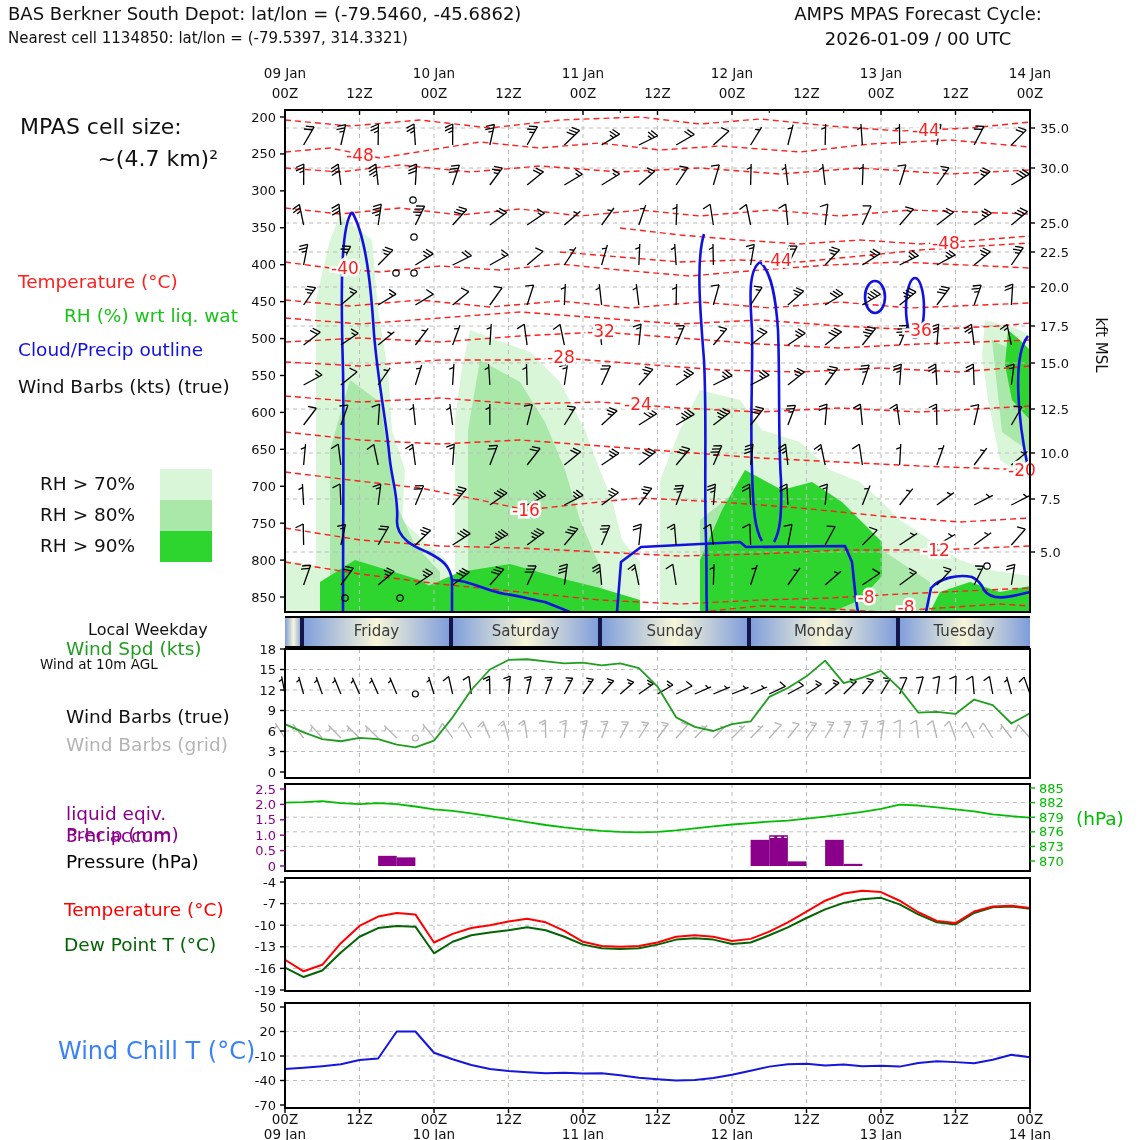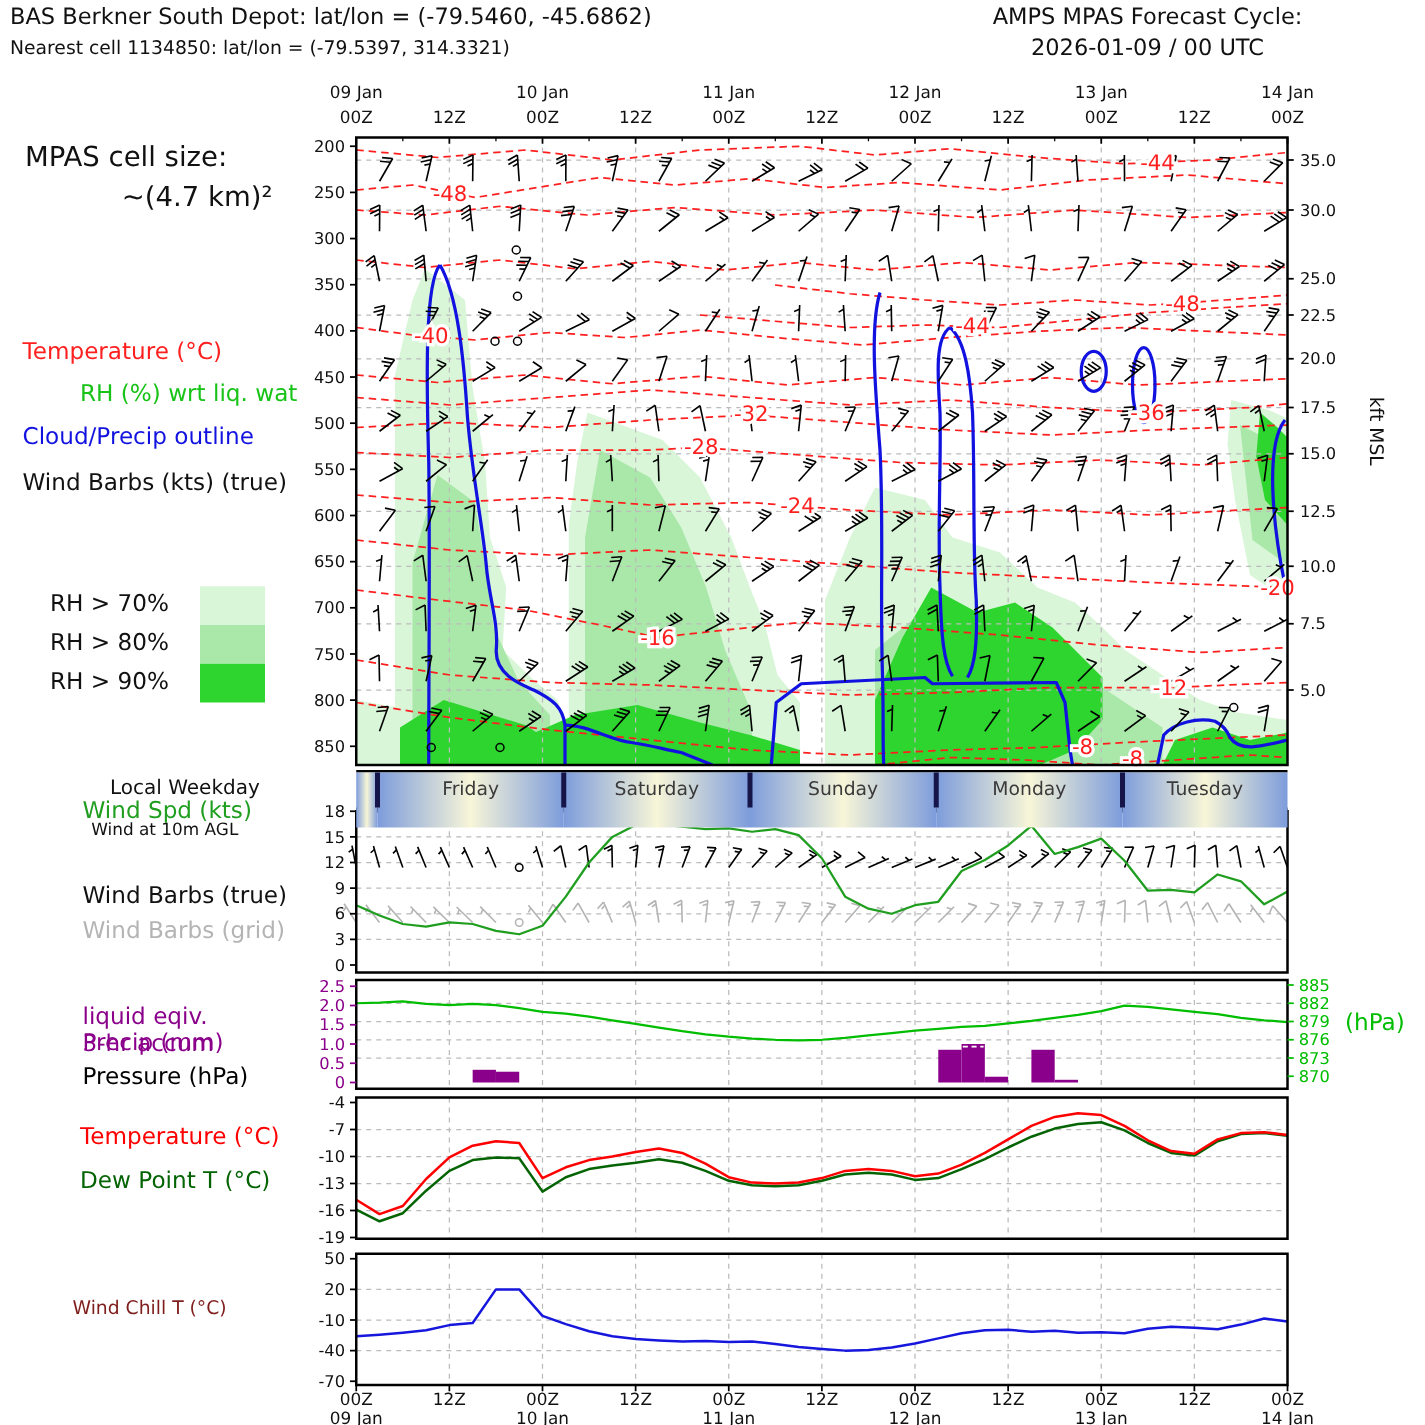--- a/index.html
+++ b/index.html
@@ -5,21 +5,21 @@
   html,body{margin:0;padding:0;background:#fff;width:1140px;height:1140px;overflow:hidden;
     font-family:"DejaVu Sans","Liberation Sans",sans-serif;}
   #page{position:relative;width:1140px;height:1140px;}
   .abs{position:absolute;white-space:nowrap;}
   #chart-layer{position:absolute;left:0;top:0;}
   .t19{font-size:18px;color:#111;}
   .t15{font-size:15px;color:#111;}
   .lab18{font-size:18.5px;}
   #band-layer{position:absolute;left:285px;top:616px;width:745px;height:32px;
     border-top:2px solid #000;border-bottom:2px solid #000;box-sizing:border-box;}
-  .day-seg{position:absolute;top:0;height:44px;}
+  .day-seg{position:absolute;top:0;height:28px;}
   .day-lab{position:absolute;top:4px;width:100%;text-align:center;font-size:15px;color:#3a3a3a;}
   .day-div{position:absolute;top:0;width:4px;height:28px;}
   .sw{width:52px;height:31px;}
 </style>
 </head>
 <body>
 <div id="page">
 
 <svg id="chart-layer" width="1140" height="1140">
       <defs>
@@ -1394,29 +1394,29 @@
 <div class="abs lab18" style="left:40px;top:504px;color:#111;">RH &gt; 80%</div>
 <div class="abs lab18" style="left:40px;top:535px;color:#111;">RH &gt; 90%</div>
 <div class="abs" style="left:160px;top:469px;">
   <div class="sw" id="sw70" style="background: rgb(217, 246, 217);"></div>
   <div class="sw" id="sw80" style="background: rgb(169, 232, 169);"></div>
   <div class="sw" id="sw90" style="background: rgb(46, 213, 46);"></div>
 </div>
 
 <div class="abs" style="left:88px;top:620px;font-size:16px;color:#111;">Local Weekday</div>
 
-<div class="abs" style="left:40px;top:656px;font-size:13.5px;color:#111;margin-left:33px;">Wind at 10m AGL</div>
+<div class="abs" style="left:40px;top:656px;font-size:13.5px;color:#111;">Wind at 10m AGL</div>
 <div class="abs lab18" style="left:66px;top:638px;color:#1f9e1f;text-align:right;">Wind Spd (kts)</div>
 <div class="abs lab18" style="left:66px;top:706px;color:#111;">Wind Barbs (true)</div>
 <div class="abs lab18" style="left:66px;top:734px;color:#b4b4b4;">Wind Barbs (grid)</div>
 
 <div class="abs lab18" style="left:66px;top:824px;color:#8b008b;">Precip (mm)</div>
 <div class="abs lab18" style="left:66px;top:803px;color:#8b008b;">liquid eqiv.</div>
 <div class="abs lab18" style="left:66px;top:825px;color:#8b008b;">3-hr accum</div>
 <div class="abs lab18" style="left:66px;top:851px;color:#000000;">Pressure (hPa)</div>
 <div class="abs lab18" style="left:1076px;top:808px;color:#00bd00;">(hPa)</div>
 
 <div class="abs lab18" style="left:64px;top:899px;color:#ff0000;">Temperature (°C)</div>
 <div class="abs lab18" style="left:64px;top:934px;color:#046404;">Dew Point T (°C)</div>
 
-<div class="abs" style="left:58px;top:1037px;font-size:15px;color:#7f1d1d;text-align:center;">Wind Chill T (°C)</div>
+<div class="abs" style="left:58px;top:1037px;font-size:24px;color:#3b82f6;text-align:center;">Wind Chill T (°C)</div>
 
 </div>
 
 </body></html>

